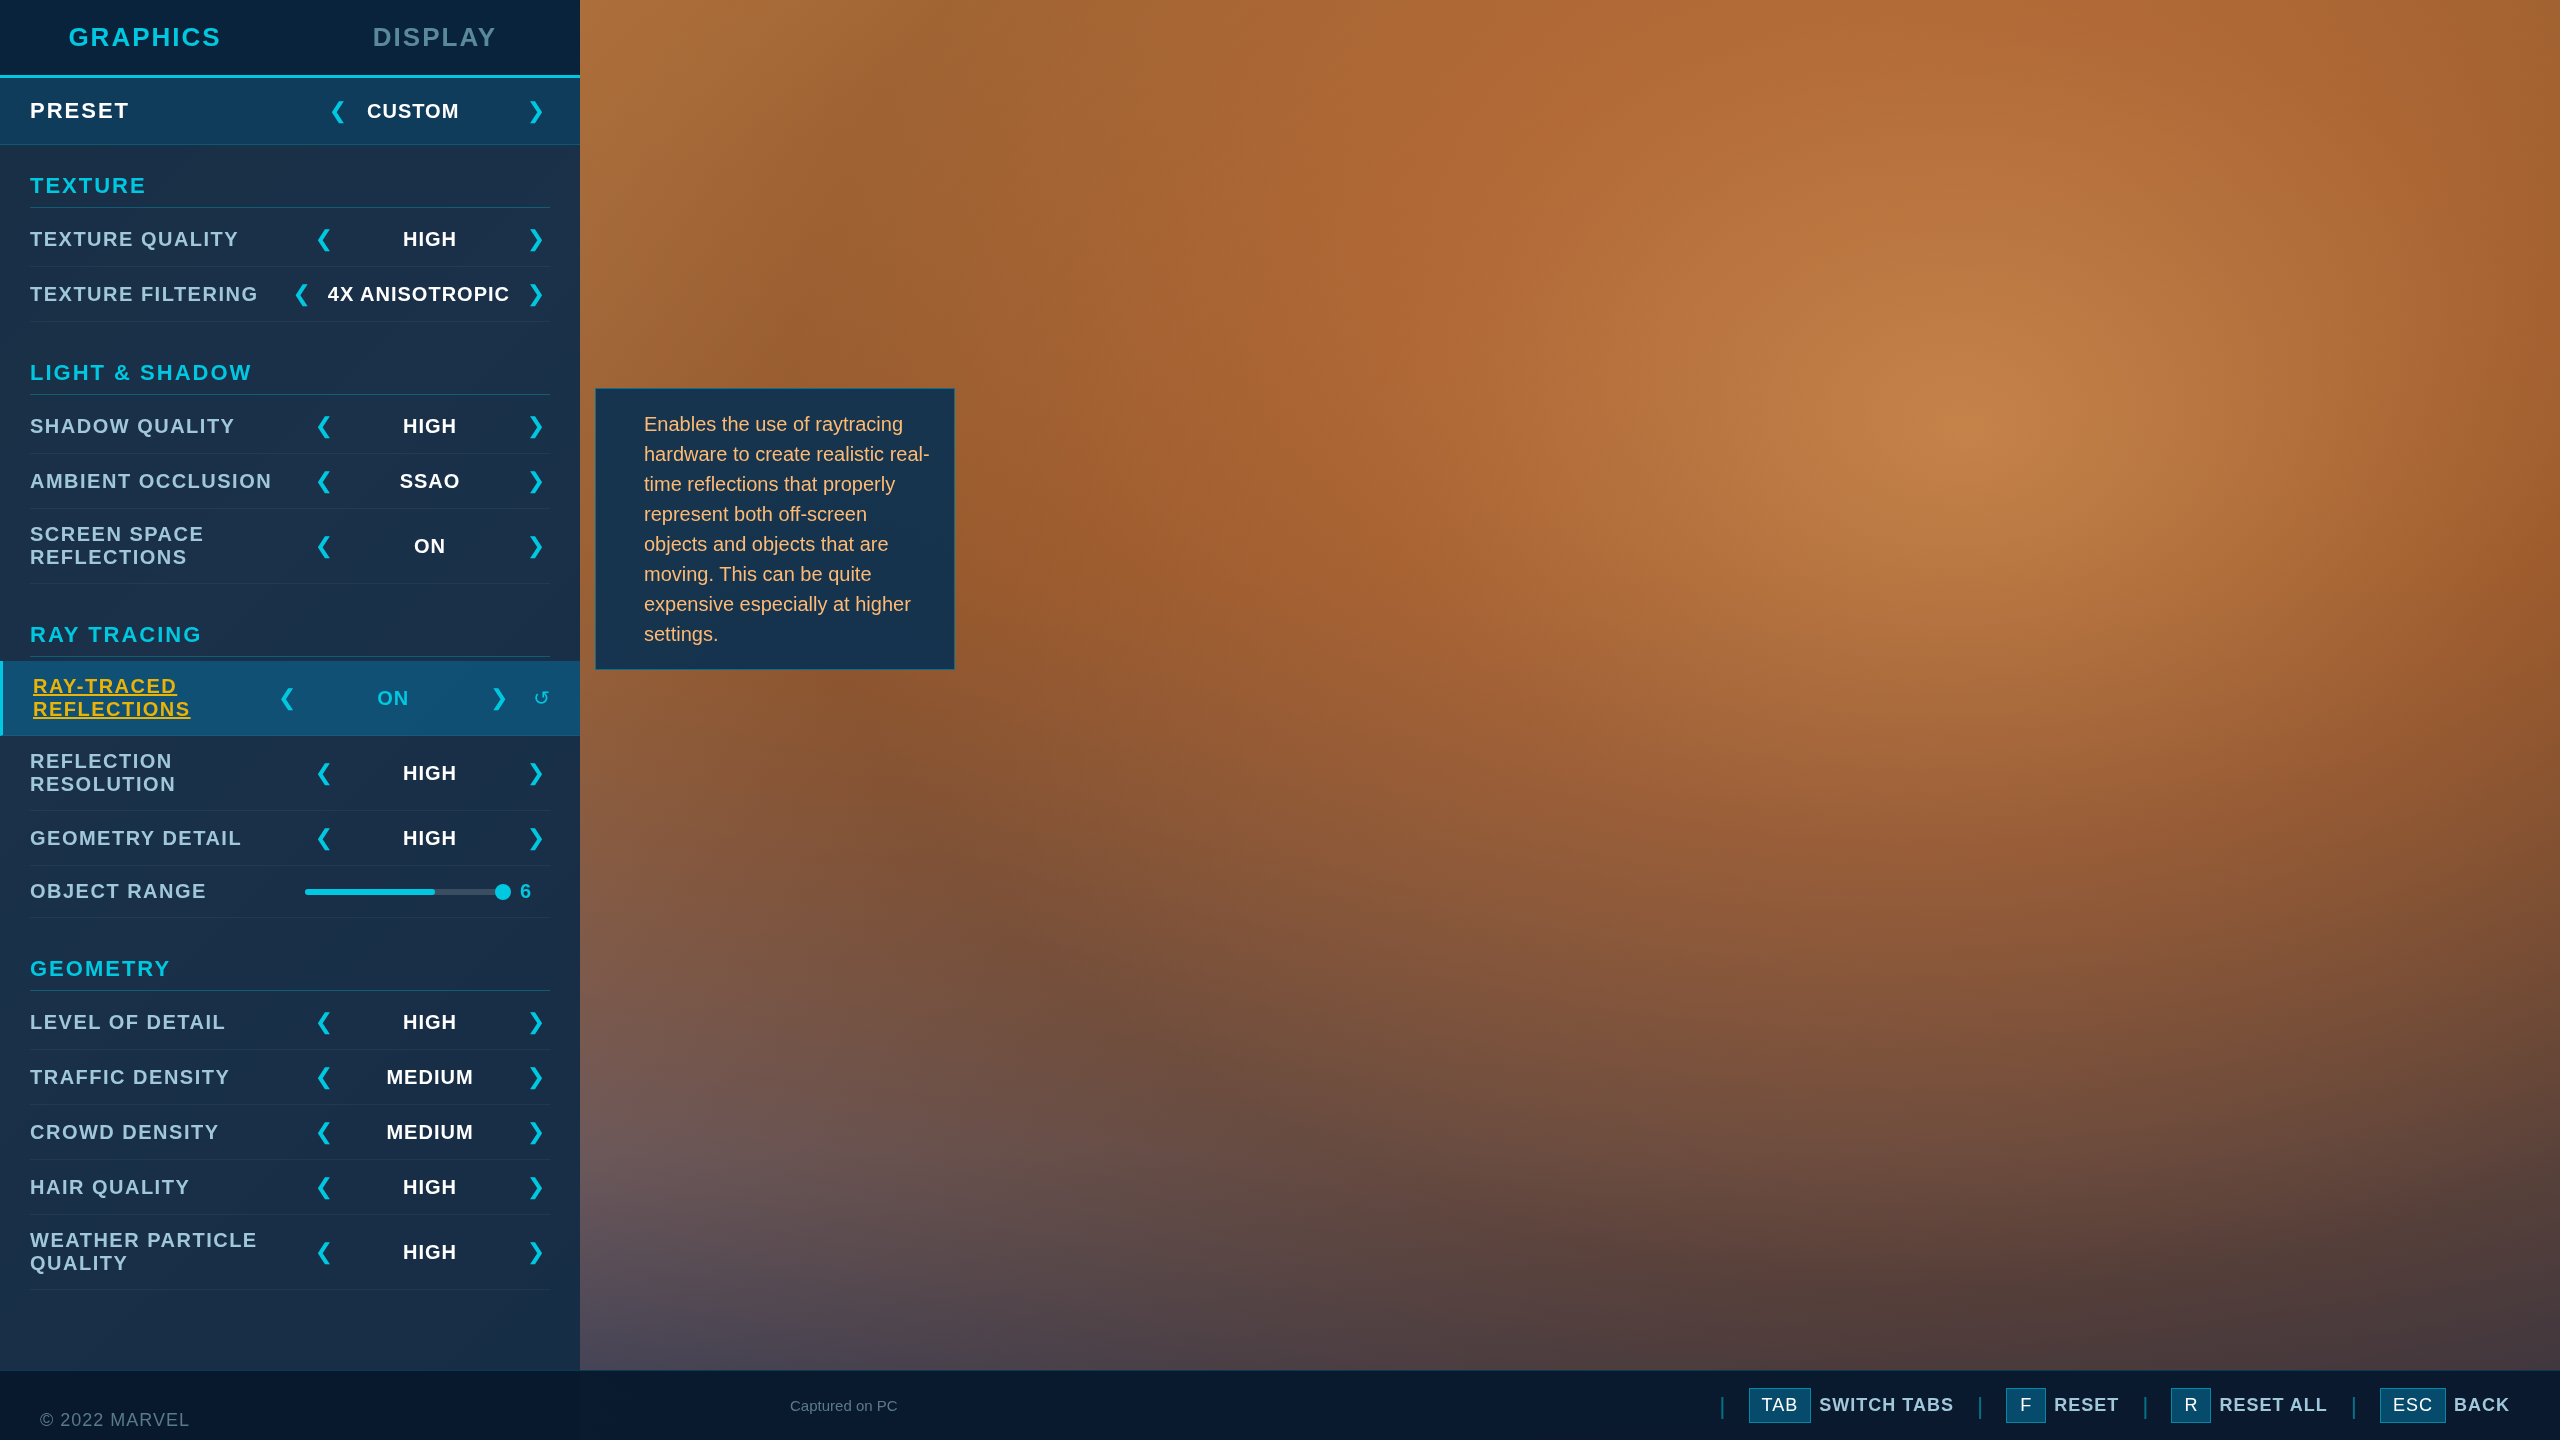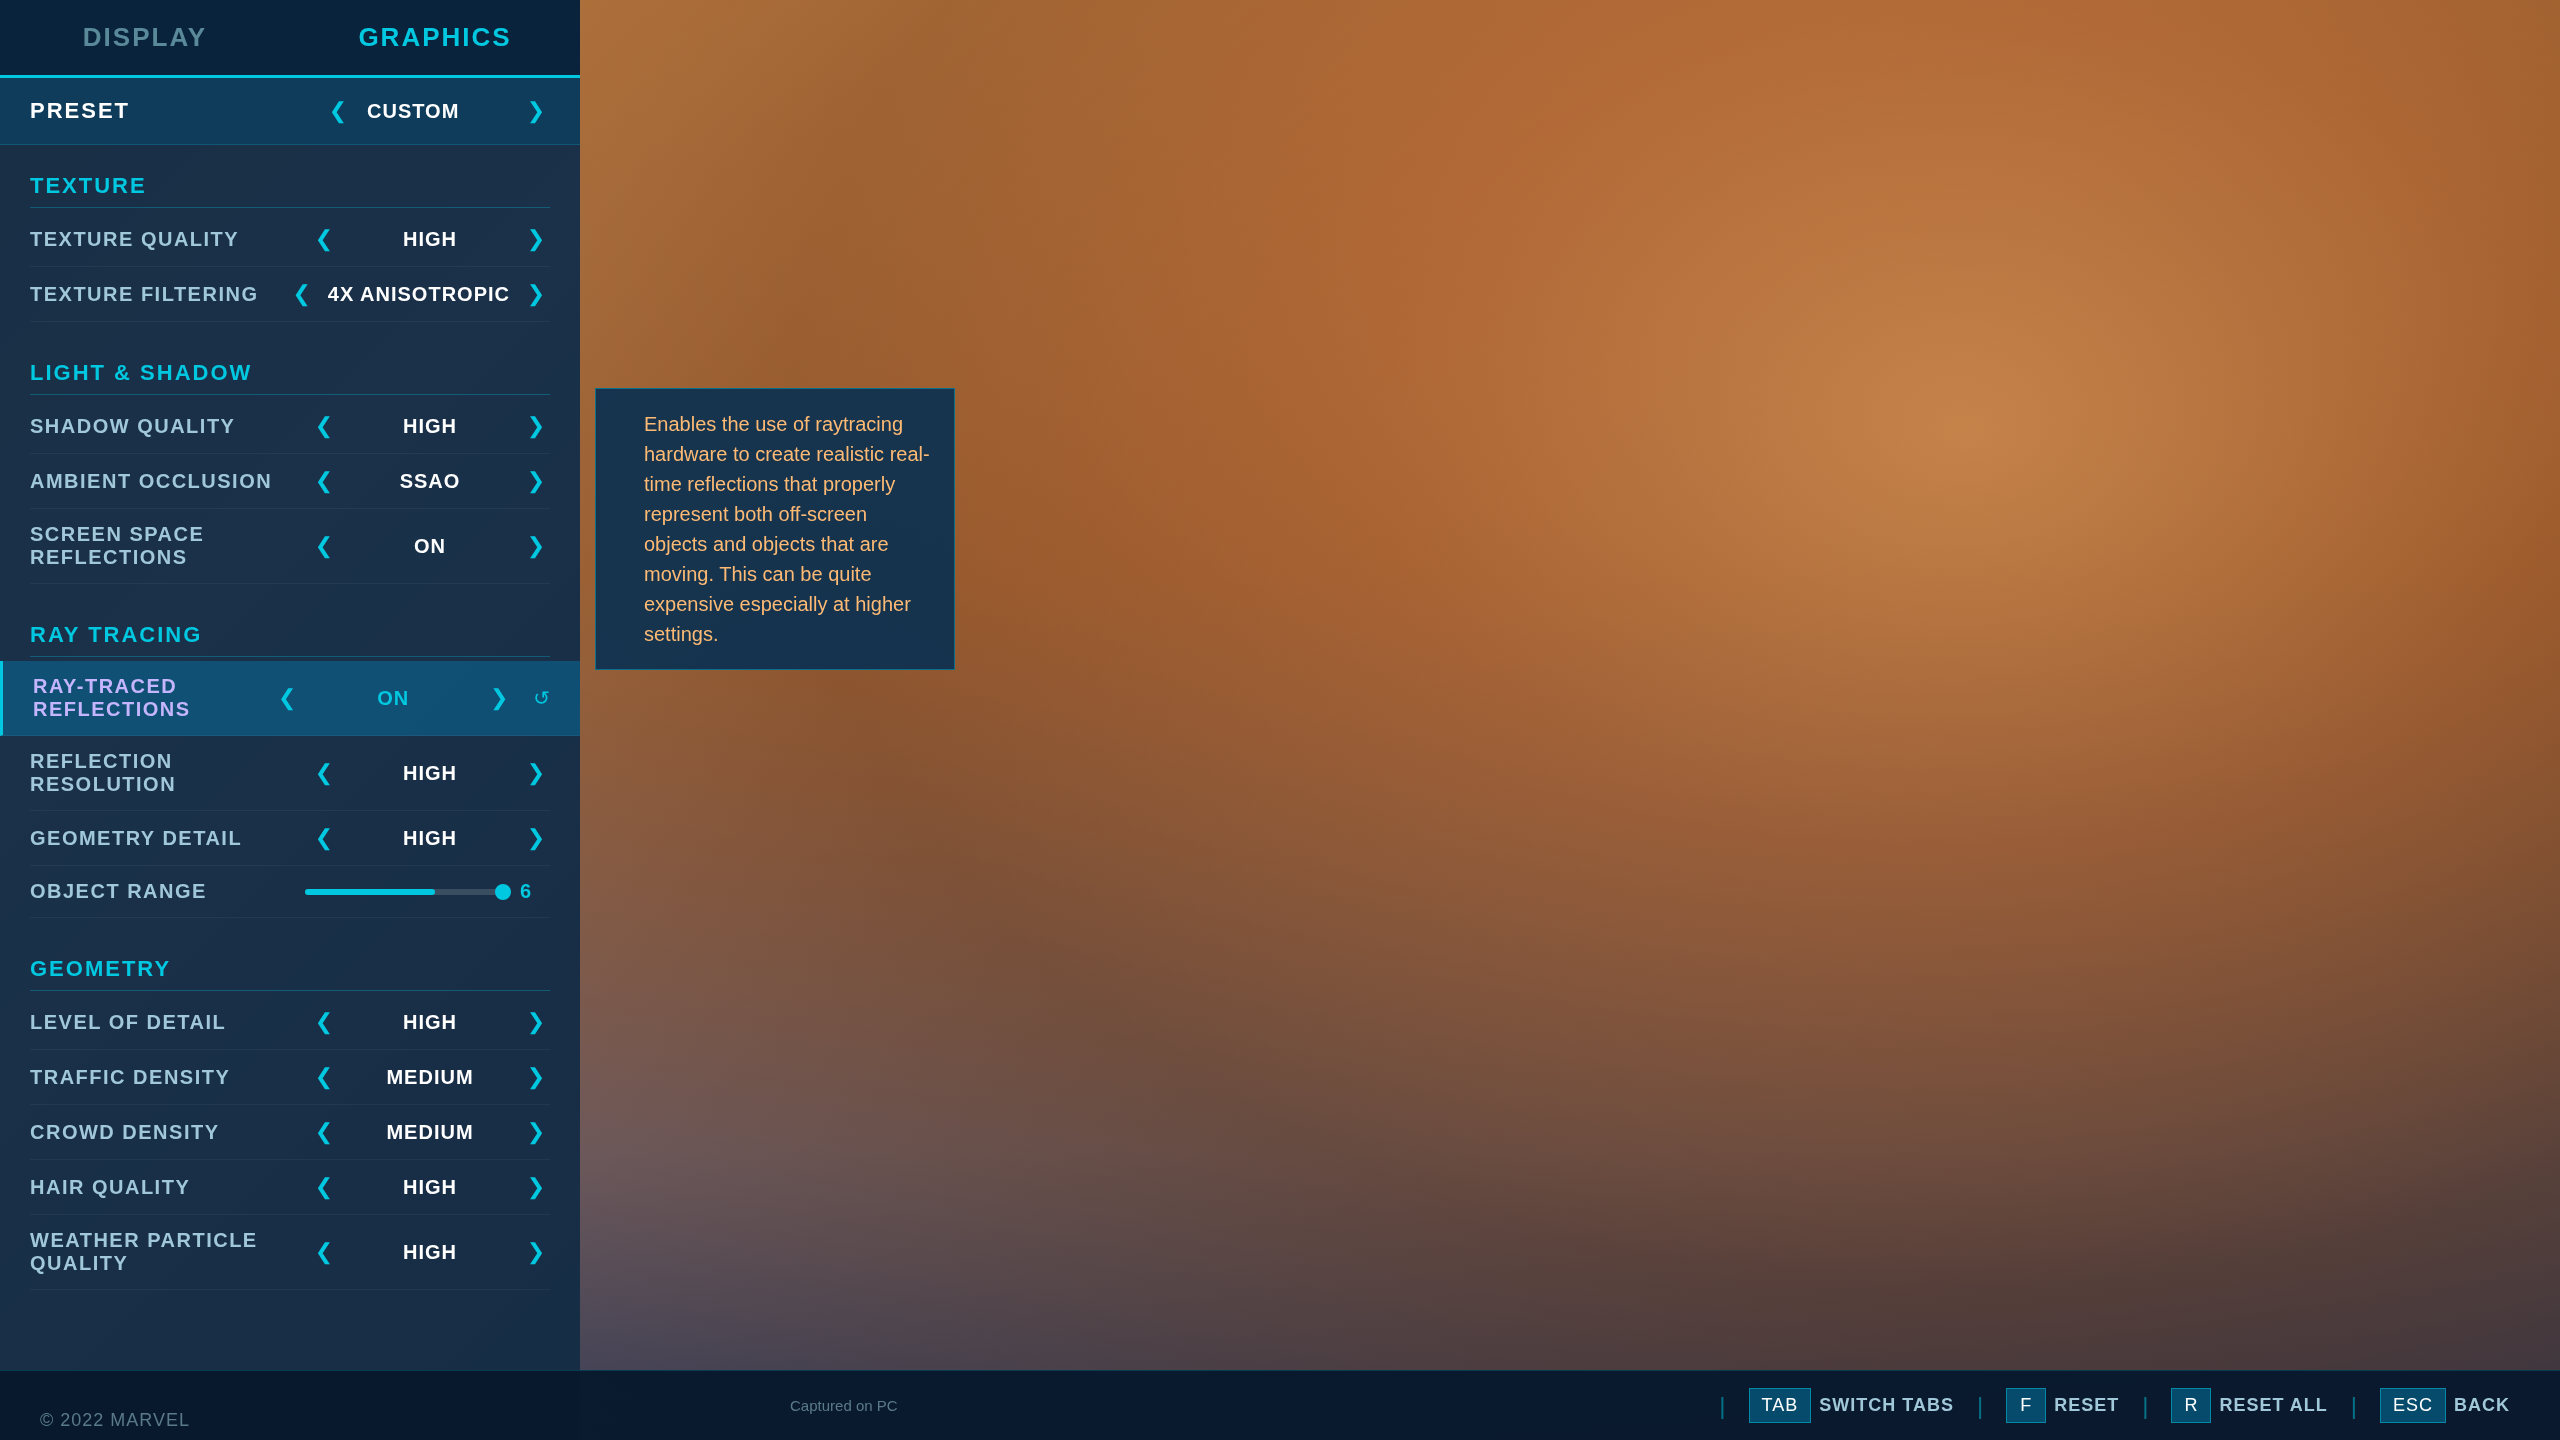--- a/index.html
+++ b/index.html
@@ -116,21 +116,22 @@
 
     .setting-label {
       flex: 1;
       font-size: 20px;
       color: #a0c8d8;
       letter-spacing: 1.5px;
       font-weight: 600;
     }
 
     .setting-row.active-row .setting-label {
-      color: #c4b5fd;
+      color: #eab308;
+      text-decoration: underline;
     }
 
     .setting-controls {
       display: flex;
       align-items: center;
       gap: 12px;
     }
 
     .arrow-btn {
       color: #00c8e0;
@@ -335,25 +336,25 @@
 <div class="bg-scene"></div>
 <div class="spiderman-bg"></div>
 
 <div class="tooltip-box">
   <p class="tooltip-text">Enables the use of raytracing hardware to create realistic real-time reflections that properly represent both off-screen objects and objects that are moving. This can be quite expensive especially at higher settings.</p>
 </div>
 
 <div class="ui-panel">
 
   <div class="tab-header">
+    <div class="tab active">
+      <span>GRAPHICS</span>
+    </div>
     <div class="tab inactive">
       <span>DISPLAY</span>
-    </div>
-    <div class="tab active">
-      <span>GRAPHICS</span>
     </div>
   </div>
 
   <div class="preset-row">
     <span class="preset-label">PRESET</span>
     <div class="preset-controls">
       <span class="arrow-btn">❮</span>
       <span class="preset-value">CUSTOM</span>
       <span class="arrow-btn">❯</span>
     </div>

